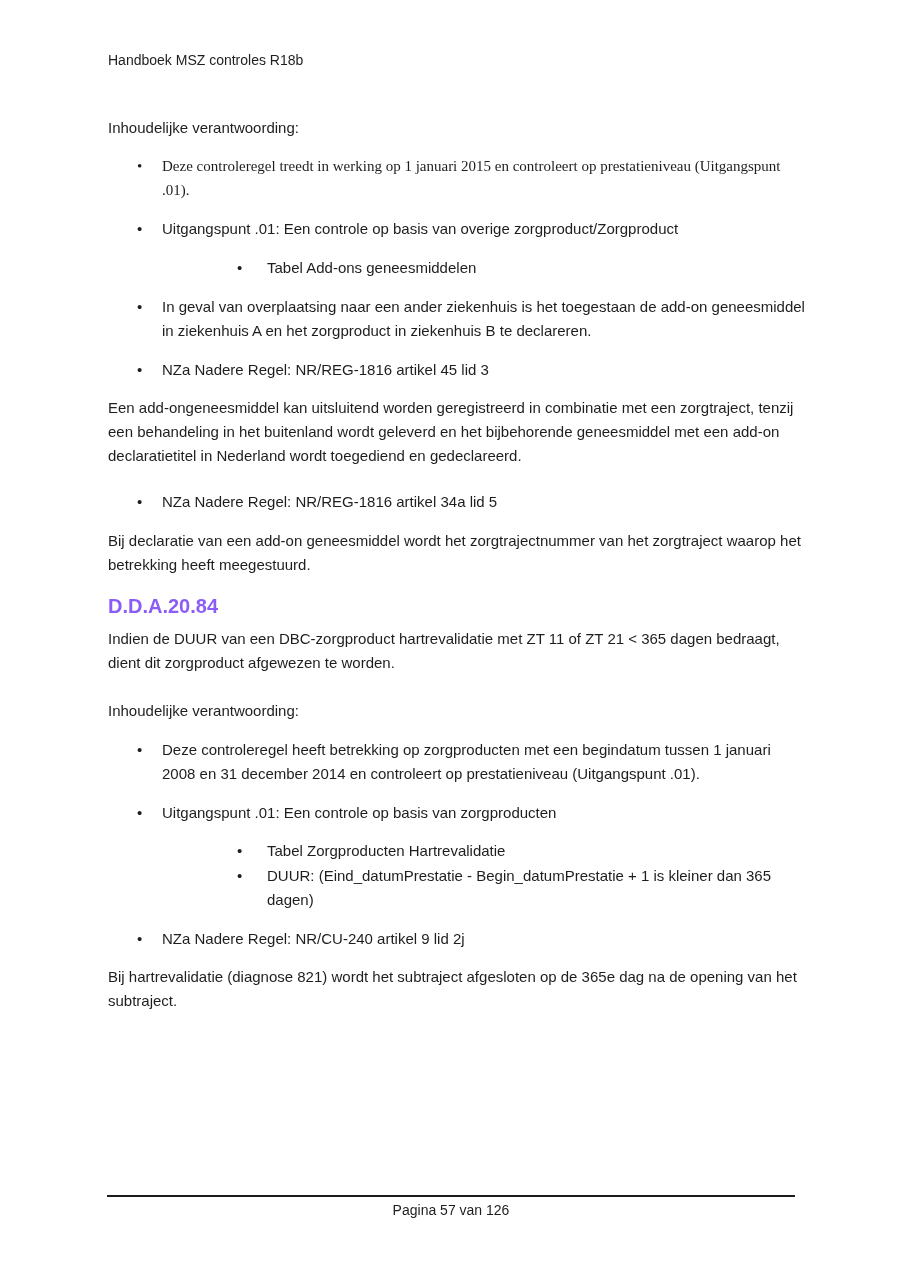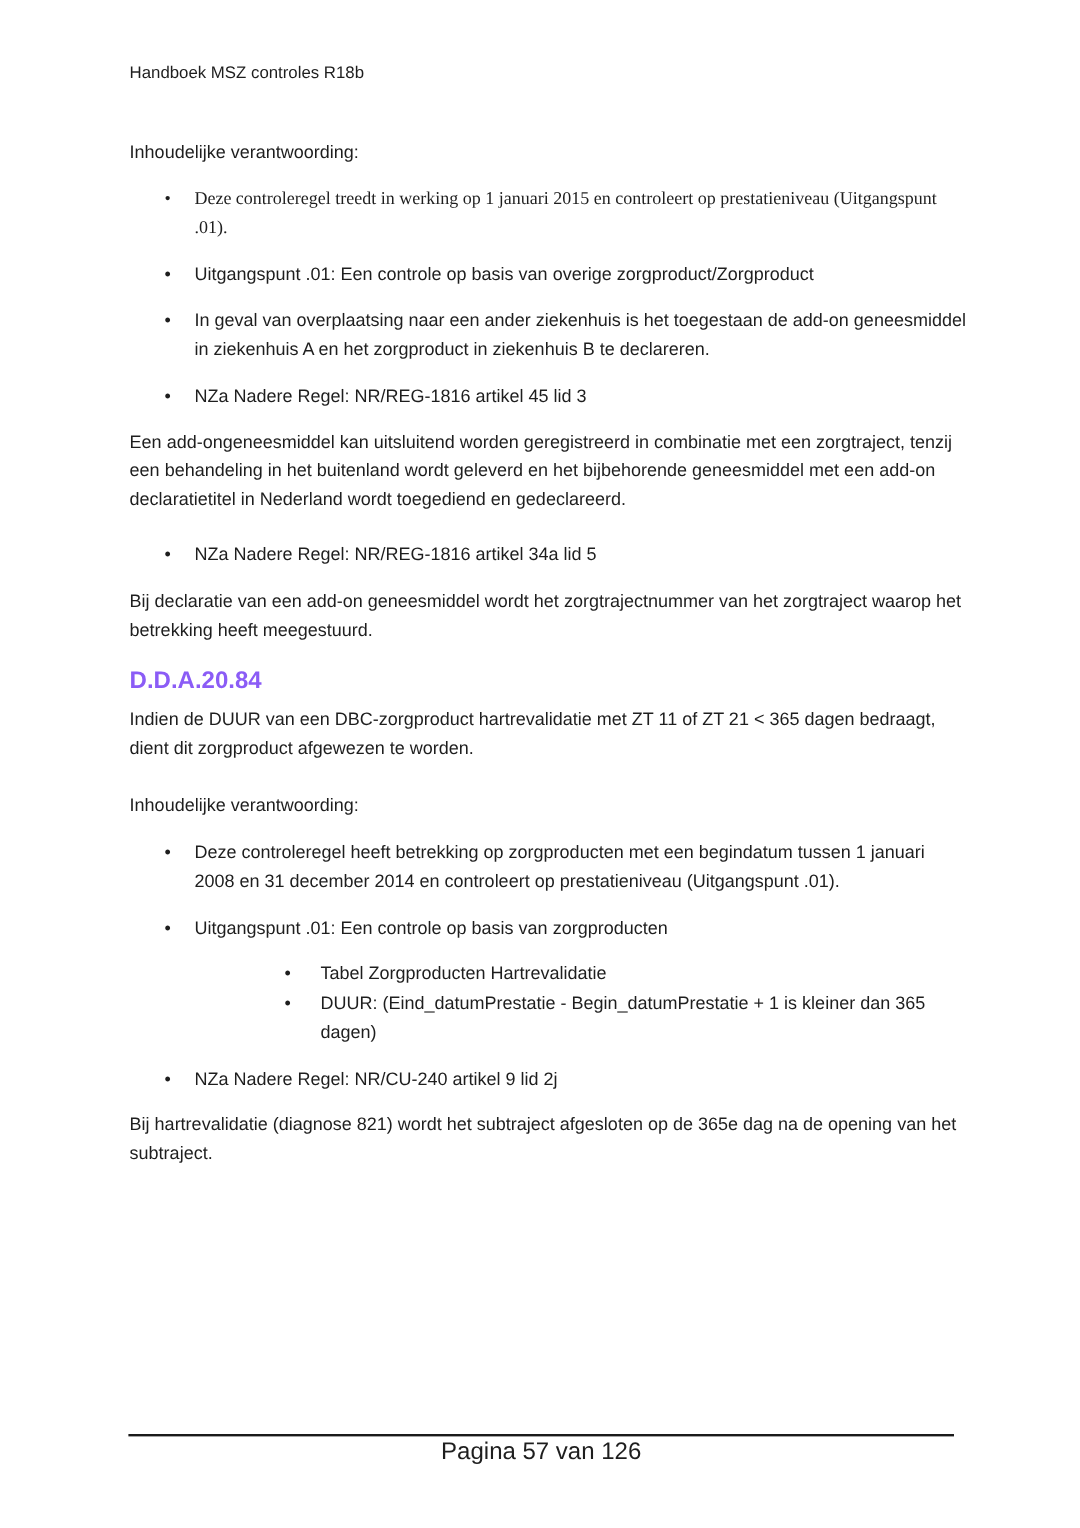--- a/index.html
+++ b/index.html
@@ -75,36 +75,37 @@
   }
   .footer {
     position: absolute;
     left: 107px;
     right: 105px;
     top: 1195px;
     border-top: 2px solid #1a1a1a;
     text-align: center;
     padding-top: 4px;
     line-height: 18px;
-    font-size: 20px;
+    font-size: 14px;
   }
 </style>
 </head>
 <body>
 
 <div class="page">
   <div class="content">
 
     <div class="doc-header">Handboek MSZ controles R18b</div>
 
     <div class="label label-1">Inhoudelijke verantwoording:</div>
 
     <ul class="blist">
       <li class="l1 first">Deze controleregel treedt in werking op 1 januari 2015 en controleert op prestatieniveau (Uitgangspunt .01).</li>
       <li class="l1">Uitgangspunt .01: Een controle op basis van overige zorgproduct/Zorgproduct</li>
+      <li class="l2">Tabel Add-ons geneesmiddelen</li>
       <li class="l1">In geval van overplaatsing naar een ander ziekenhuis is het toegestaan de add-on geneesmiddel in ziekenhuis A en het zorgproduct in ziekenhuis B te declareren.</li>
       <li class="l1">NZa Nadere Regel: NR/REG-1816 artikel 45 lid 3</li>
     </ul>
 
     <p class="para para-1">Een add-ongeneesmiddel kan uitsluitend worden geregistreerd in combinatie met een zorgtraject, tenzij een behandeling in het buitenland wordt geleverd en het bijbehorende geneesmiddel met een add-on declaratietitel in Nederland wordt toegediend en gedeclareerd.</p>
 
     <ul class="blist" style="margin-top:22px;">
       <li class="l1" style="margin-top:0;">NZa Nadere Regel: NR/REG-1816 artikel 34a lid 5</li>
     </ul>
 

